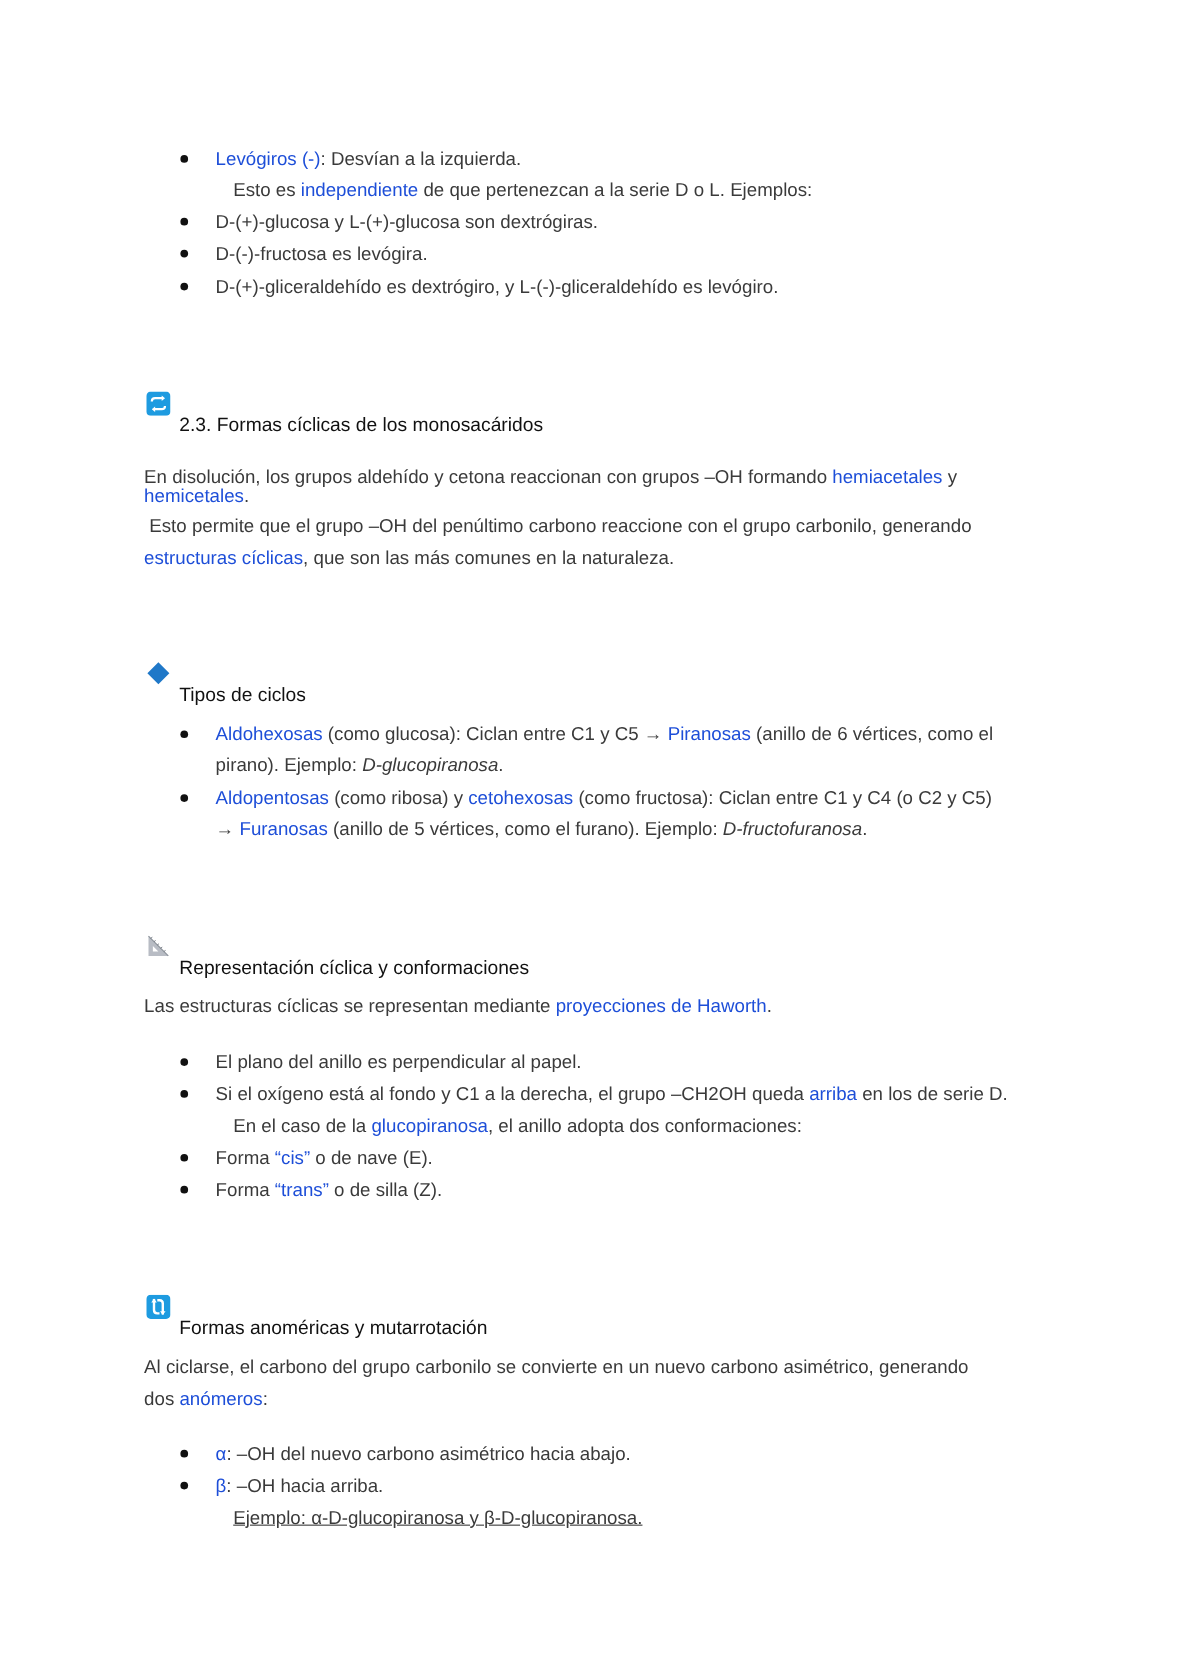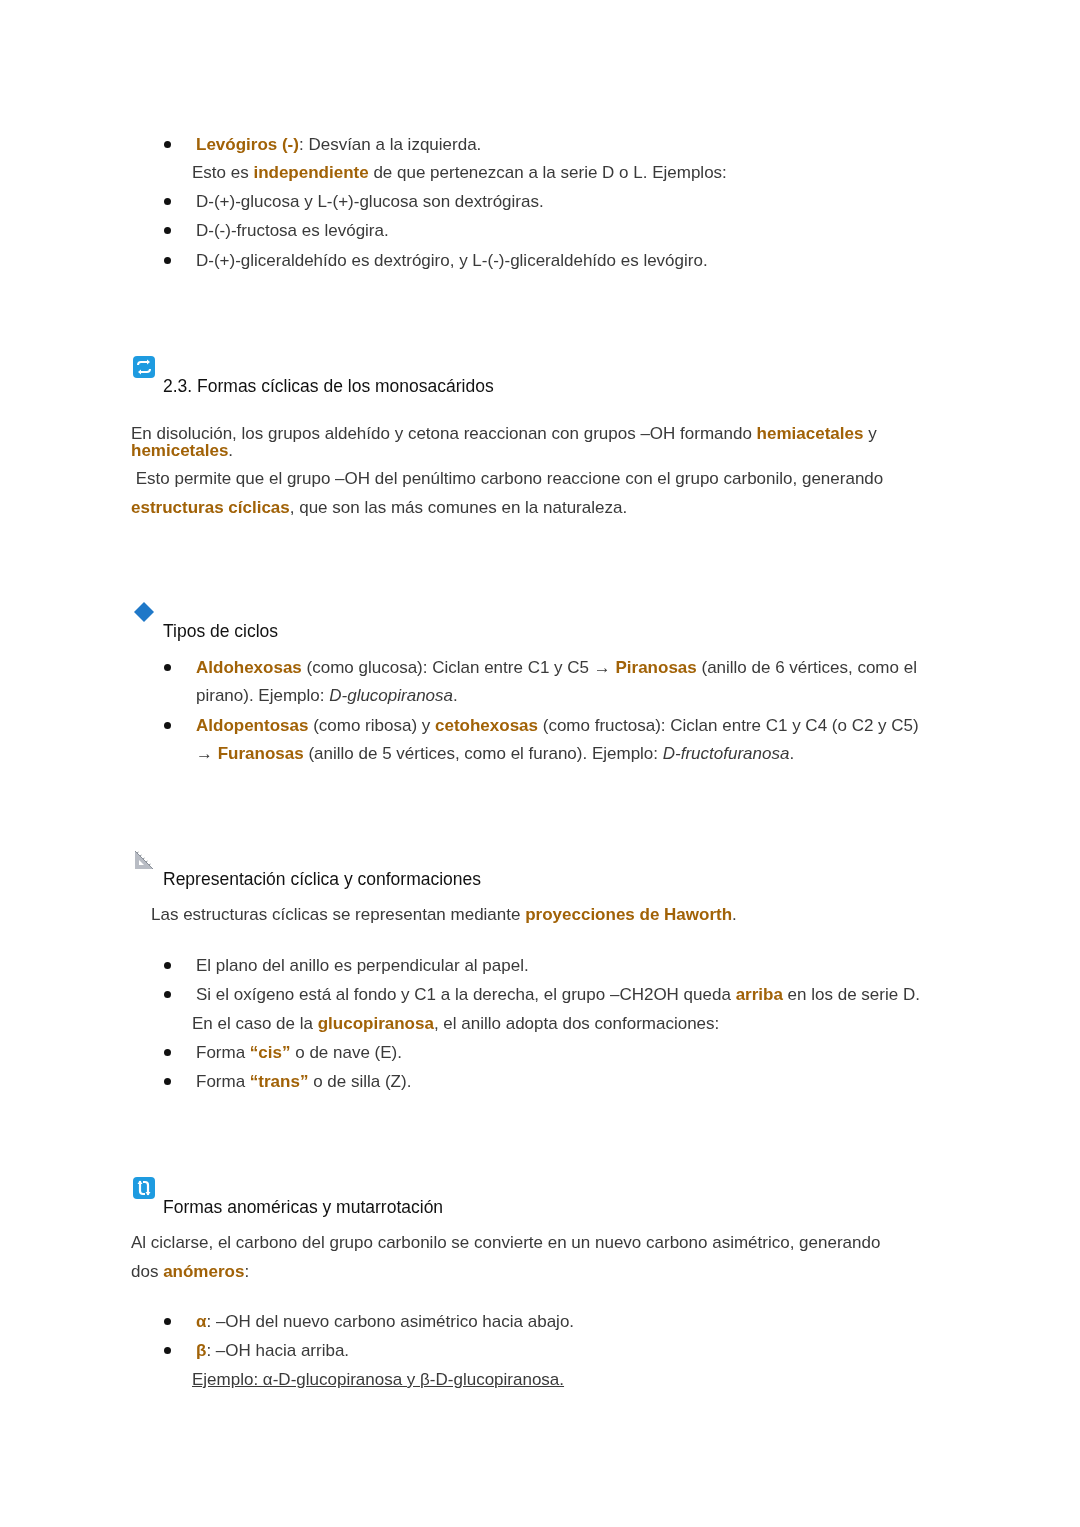--- a/index.html
+++ b/index.html
@@ -15,21 +15,21 @@
       font-family: "Liberation Sans", "DejaVu Sans", sans-serif;
       font-size: 17px;
       color: #3a3a3a;
     }
     .page {
       position: absolute;
       left: 131px;
       top: 0;
       width: 820px;
     }
-    b, .bold { color: #a16207; font-weight: bold; }
+    b, .bold { color: #1d4ed8; font-weight: normal; }
     i { }
     .bullet-row {
       position: absolute;
       left: 0;
       width: 820px;
       line-height: 29px;
     }
     .bullet-dot {
       position: absolute;
       left: 33px;
@@ -40,21 +40,21 @@
       background: #111;
     }
     .bullet-text {
       position: absolute;
       left: 65px;
       top: 0;
       white-space: nowrap;
     }
     .cont-text {
       position: absolute;
-      left: 61px;
+      left: 81px;
       white-space: nowrap;
       line-height: 29px;
     }
     .para {
       position: absolute;
       left: 0;
       white-space: nowrap;
       line-height: 29px;
     }
     .heading {
@@ -168,21 +168,21 @@
         <line x1="4" y1="4" x2="5.5" y2="3"></line>
         <line x1="7" y1="7" x2="8.5" y2="6"></line>
         <line x1="10" y1="10" x2="11.5" y2="9"></line>
         <line x1="13" y1="13" x2="14.5" y2="12"></line>
         <line x1="16" y1="16" x2="17.5" y2="15"></line>
       </g>
     </svg>
     <span class="htext">Representación cíclica y conformaciones</span>
   </div>
 
-  <div class="para" style="top:900px;margin-left:20px;">
+  <div class="para" style="top:900px;">
     <span>Las estructuras cíclicas se representan mediante </span><b>proyecciones de Haworth</b><span>.</span>
   </div>
 
   <div class="bullet-row" style="top:951px;">
     <span class="bullet-dot"></span>
     <span class="bullet-text">El plano del anillo es perpendicular al papel.</span>
   </div>
   <div class="bullet-row" style="top:980px;">
     <span class="bullet-dot"></span>
     <span class="bullet-text"><span>Si el oxígeno está al fondo y C1 a la derecha, el grupo –CH2OH queda </span><b>arriba</b><span> en los de serie D.</span></span>

